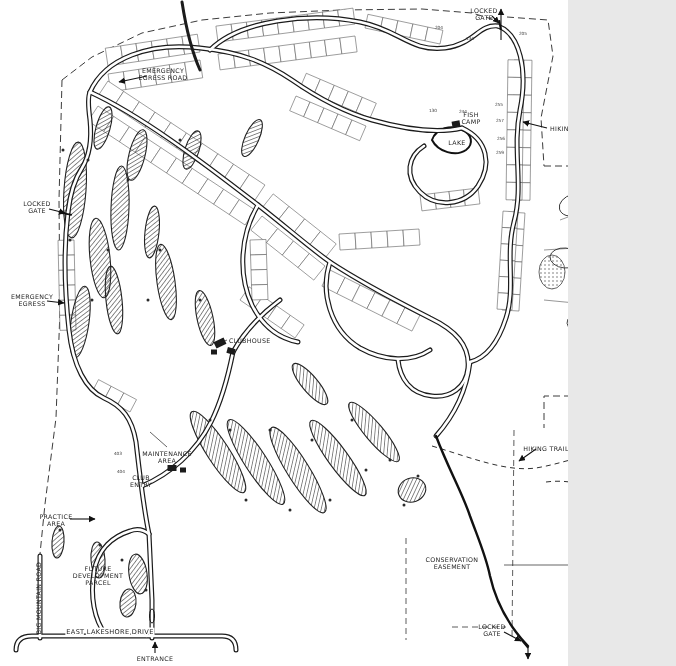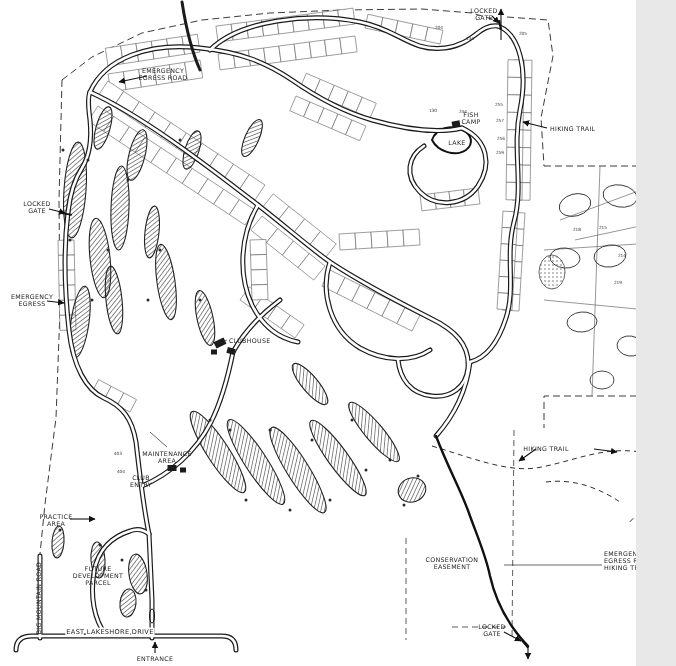--- a/index.html
+++ b/index.html
@@ -1,16 +1,16 @@
 <!DOCTYPE html>
 <html><head>
 <meta charset="utf-8">
 <style>
   html,body{margin:0;padding:0;background:#e8e8e8;}
-  .page{width:636px;height:666px;background:#ffffff;position:relative;overflow:hidden;
+  .page{width:568px;height:666px;background:#ffffff;position:relative;overflow:hidden;
         font-family:"DejaVu Sans", sans-serif;}
   svg{display:block;}
   .boundary{fill:none;stroke:#3c3c3c;stroke-width:1;stroke-dasharray:7 4;}
   .trail{fill:none;stroke:#2f2f2f;stroke-width:1;stroke-dasharray:5 4;}
   .corridor{fill:none;stroke:#4a4a4a;stroke-width:0.9;stroke-dasharray:6 4;}
   .lot{fill:#ffffff;stroke:#5c5c5c;stroke-width:0.6;}
   .fairway{fill:url(#hatch);stroke:#222;stroke-width:1.1;}
   .stipple{fill:url(#dots);stroke:#444;stroke-width:0.8;}
   .lake{fill:#ffffff;stroke:#111;stroke-width:2;}
   .road-casing{fill:none;stroke:#1b1b1b;stroke-width:5;stroke-linecap:round;stroke-linejoin:round;}

